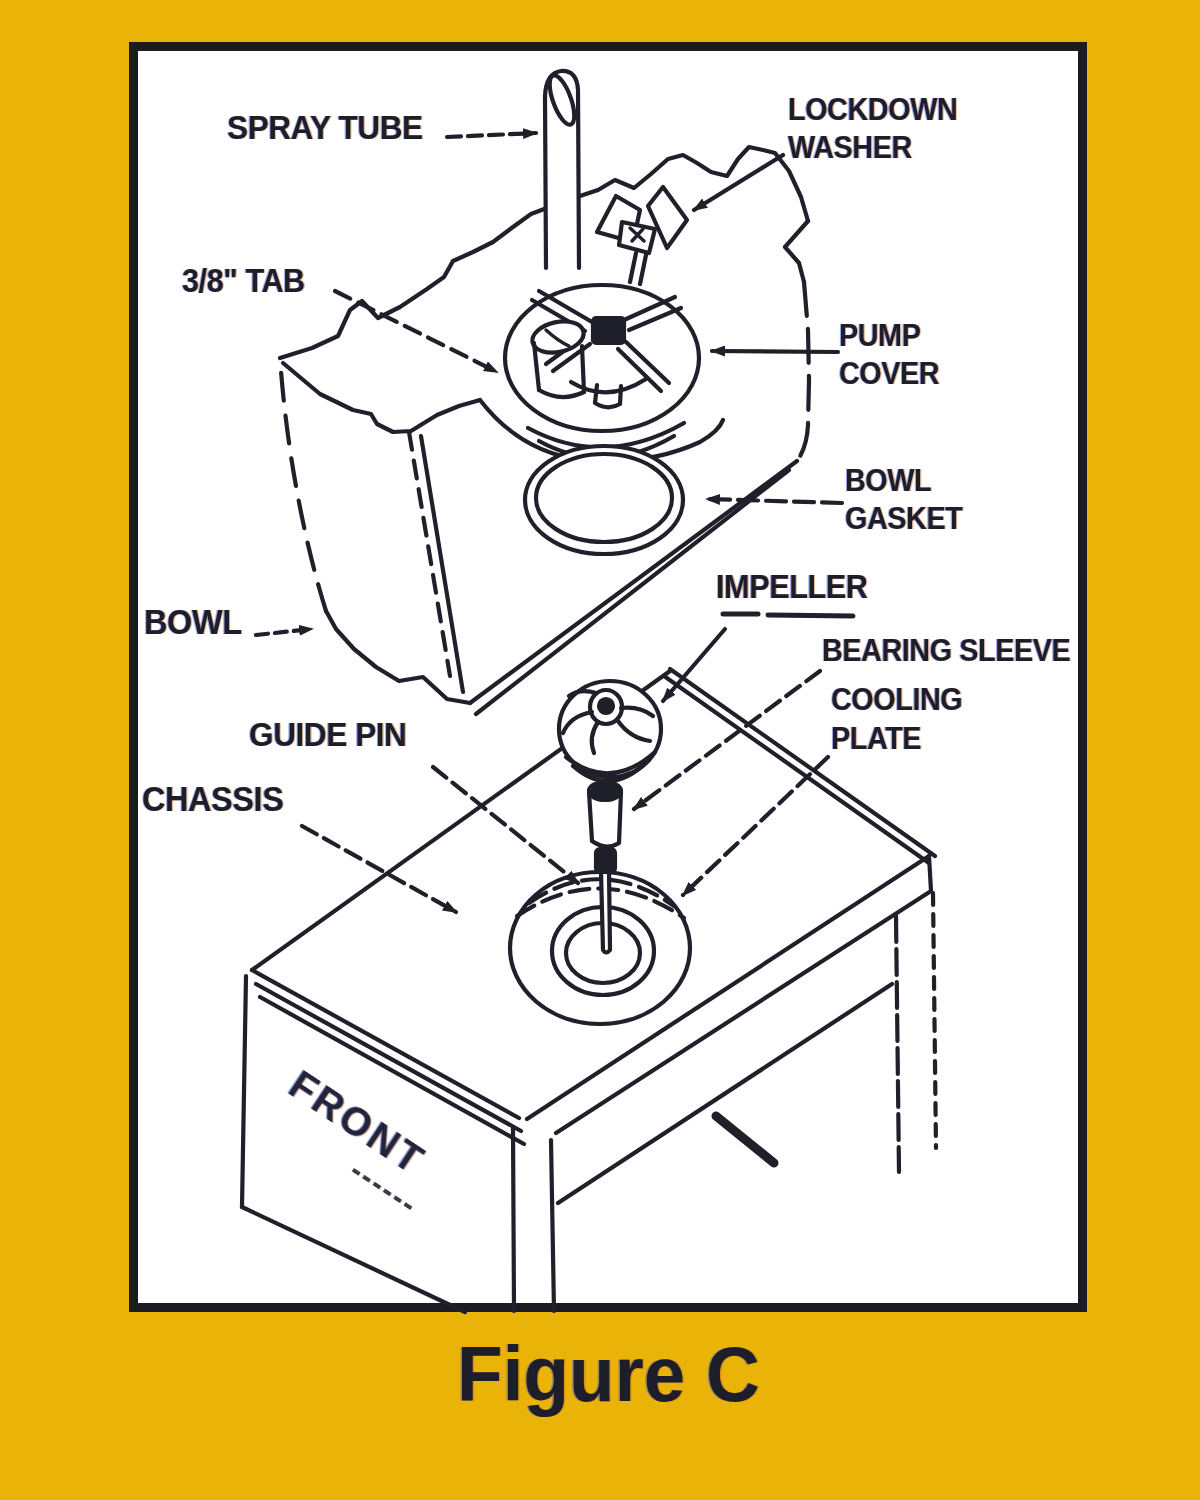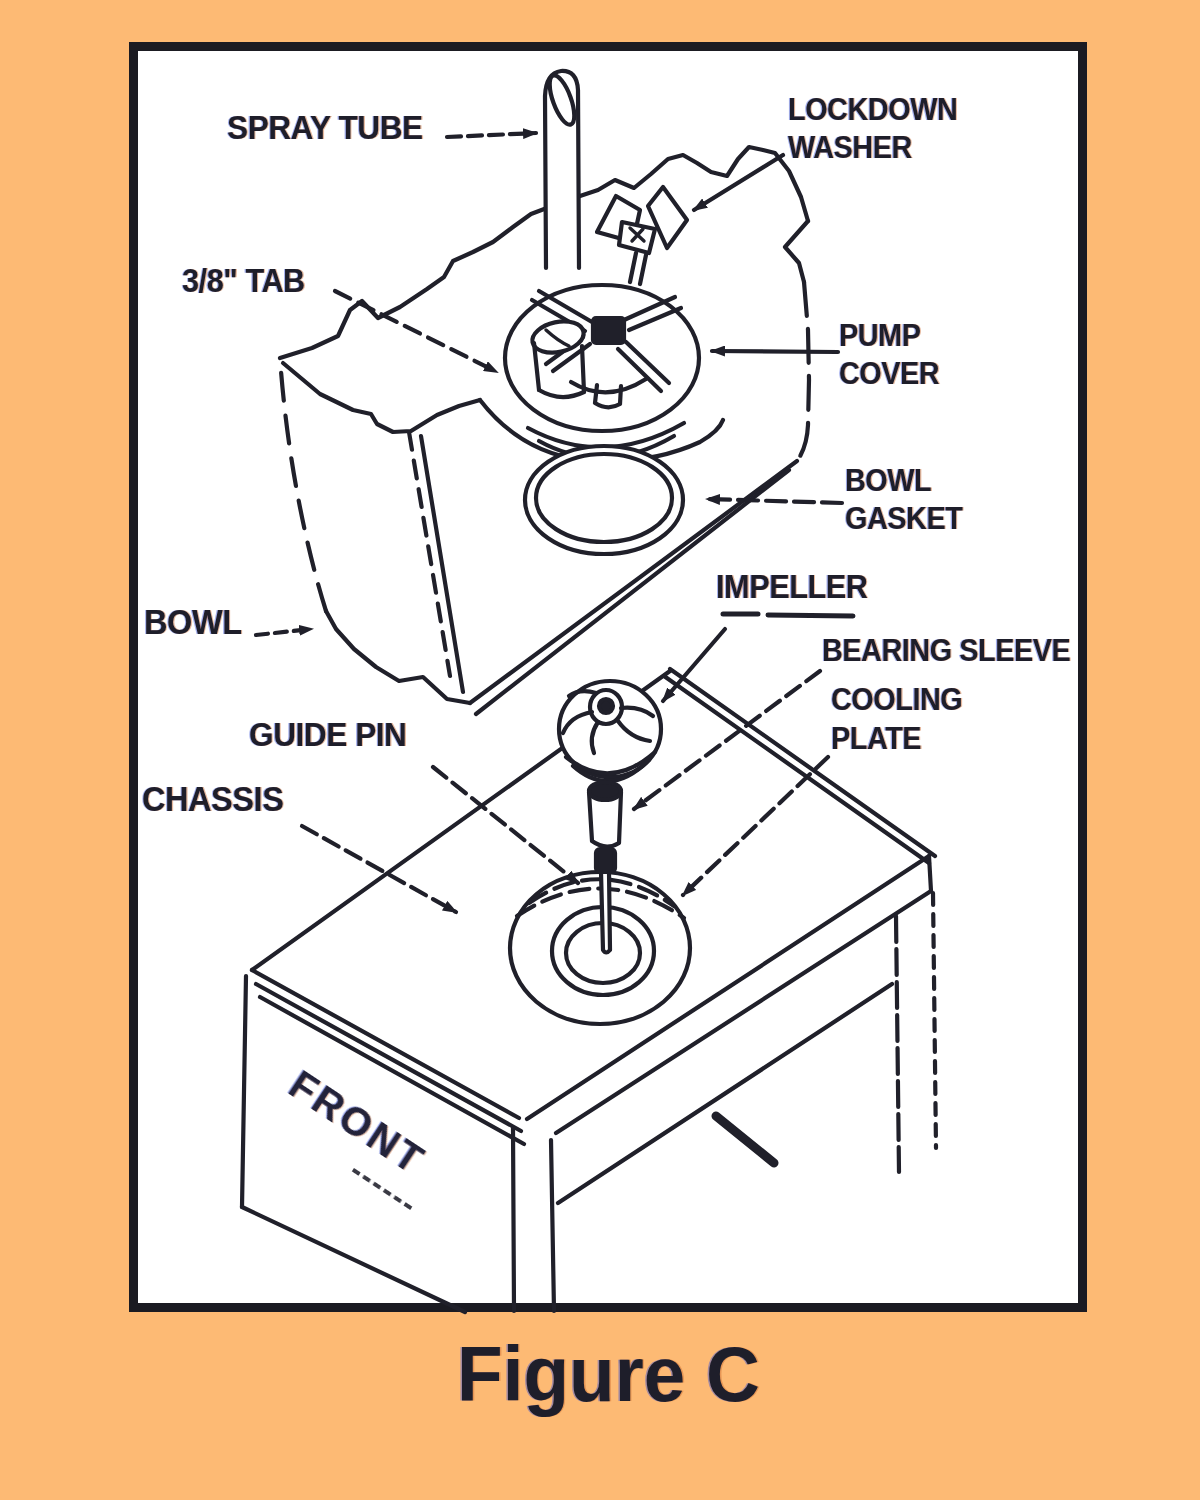--- a/index.html
+++ b/index.html
@@ -1,16 +1,16 @@
 <!DOCTYPE html>
 <html><head>
 <meta charset="utf-8">
 <style>
   html,body{margin:0;padding:0;background:#ffffff;}
-  .stage{position:relative;width:1200px;height:1500px;background:#fdba74;overflow:hidden;
+  .stage{position:relative;width:1200px;height:1500px;background:#eab308;overflow:hidden;
          font-family:"Liberation Sans",sans-serif;}
   .frame{position:absolute;left:129px;top:42px;width:958px;height:1270px;
          border:9px solid #1b1b22;box-sizing:border-box;background:#ffffff;}
   .art{position:absolute;left:0;top:0;filter:blur(.55px);}
   .lbl{position:absolute;font-weight:bold;color:#1e1e2a;letter-spacing:-.5px;white-space:pre;
        transform:scaleX(.93);transform-origin:left top;filter:blur(.45px);
        text-shadow:1.2px 0 0 rgba(198,98,40,.45),-1.2px 0 0 rgba(55,80,215,.45);}
   .s34{font-size:34px;} .s33{font-size:33px;} .s31{font-size:31px;} .s35{font-size:35px;}
   .front-lbl{position:absolute;left:306px;top:1062px;font-weight:bold;font-size:40px;
        color:#23233a;letter-spacing:3px;transform:rotate(33.5deg);transform-origin:left top;

